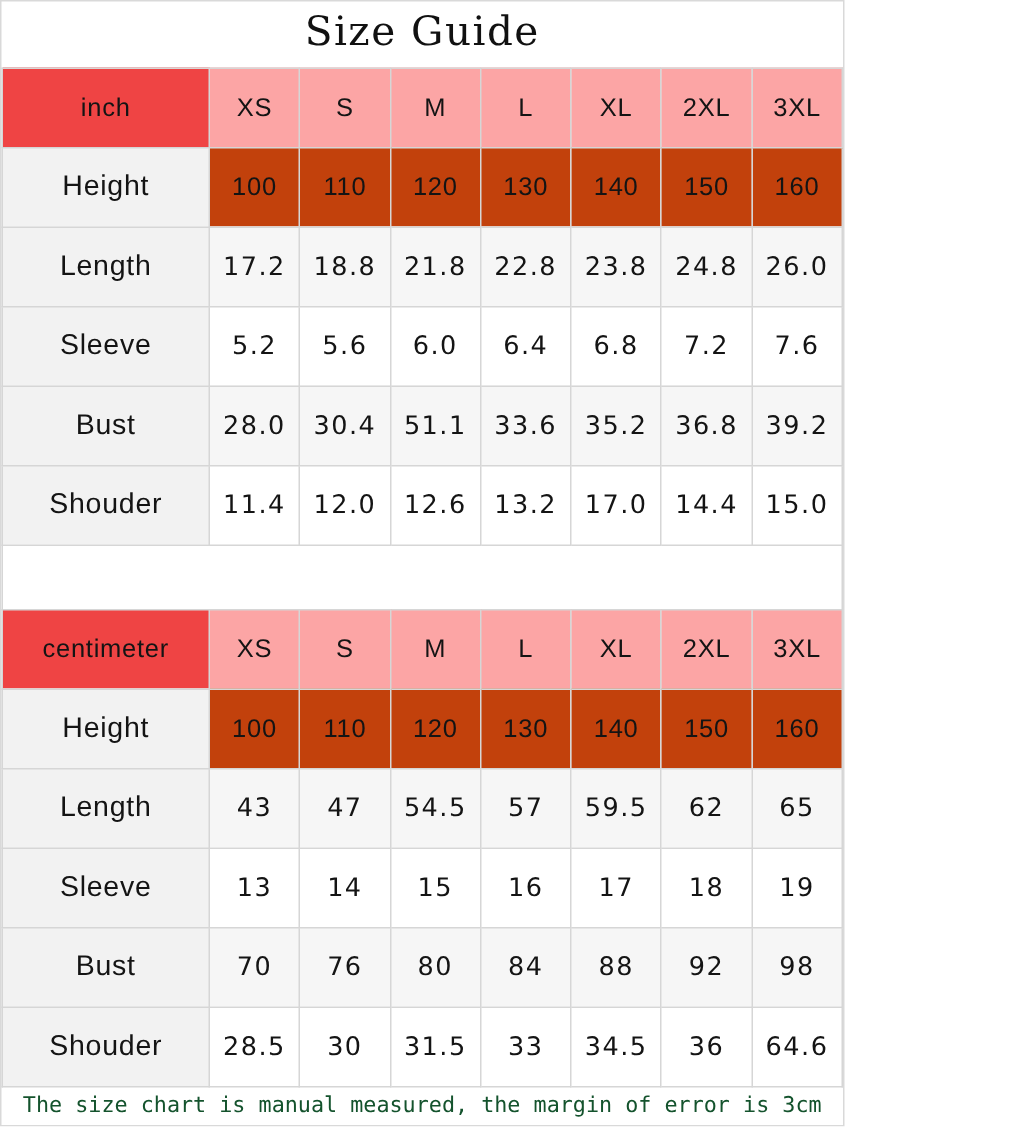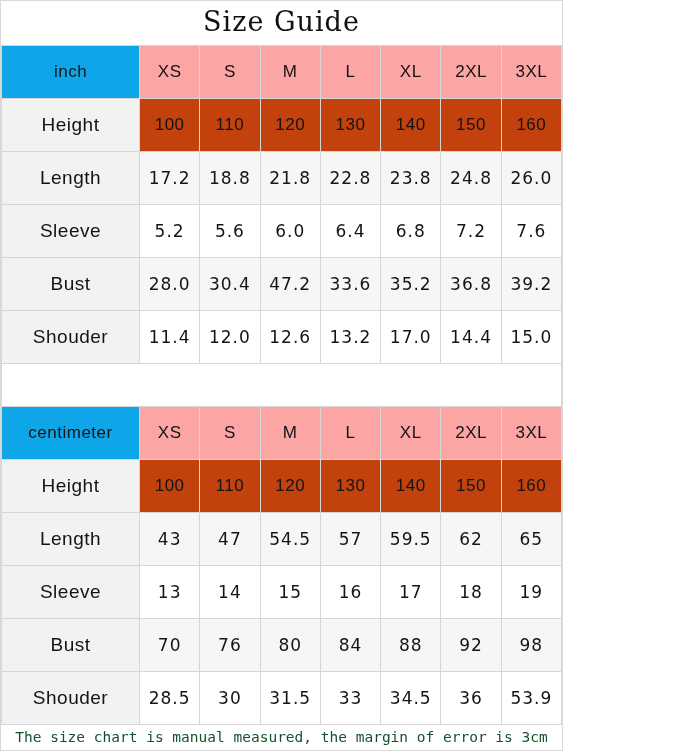--- a/index.html
+++ b/index.html
@@ -49,21 +49,21 @@
   td.head-label {
     letter-spacing: 0.5px;
   }
   tr.head td {
     background: #fca5a5;
     font-family: "Liberation Sans", sans-serif;
     font-size: 17px;
     letter-spacing: 0.5px;
   }
   tr.head td.corner {
-    background: #0ea5e9;
+    background: #ef4444;
   }
   td.rowlabel {
     background: #f2f2f2;
     font-family: "Liberation Sans", sans-serif;
     font-size: 19px;
     letter-spacing: 0.5px;
   }
   tr.highlight td.value {
     background: #c2410c;
     font-family: "Liberation Sans", sans-serif;
@@ -151,21 +151,21 @@
         <td class="value">6.0</td>
         <td class="value">6.4</td>
         <td class="value">6.8</td>
         <td class="value">7.2</td>
         <td class="value">7.6</td>
       </tr>
       <tr class="tint">
         <td class="rowlabel">Bust</td>
         <td class="value">28.0</td>
         <td class="value">30.4</td>
-        <td class="value">47.2</td>
+        <td class="value">51.1</td>
         <td class="value">33.6</td>
         <td class="value">35.2</td>
         <td class="value">36.8</td>
         <td class="value">39.2</td>
       </tr>
       <tr>
         <td class="rowlabel">Shouder</td>
         <td class="value">11.4</td>
         <td class="value">12.0</td>
         <td class="value">12.6</td>
@@ -242,20 +242,20 @@
         <td class="value">98</td>
       </tr>
       <tr>
         <td class="rowlabel">Shouder</td>
         <td class="value">28.5</td>
         <td class="value">30</td>
         <td class="value">31.5</td>
         <td class="value">33</td>
         <td class="value">34.5</td>
         <td class="value">36</td>
-        <td class="value">53.9</td>
+        <td class="value">64.6</td>
       </tr>
     </tbody>
   </table>
 
   <div class="footer">The size chart is manual measured, the margin of error is 3cm</div>
 
 </div>
 
 </body></html>

